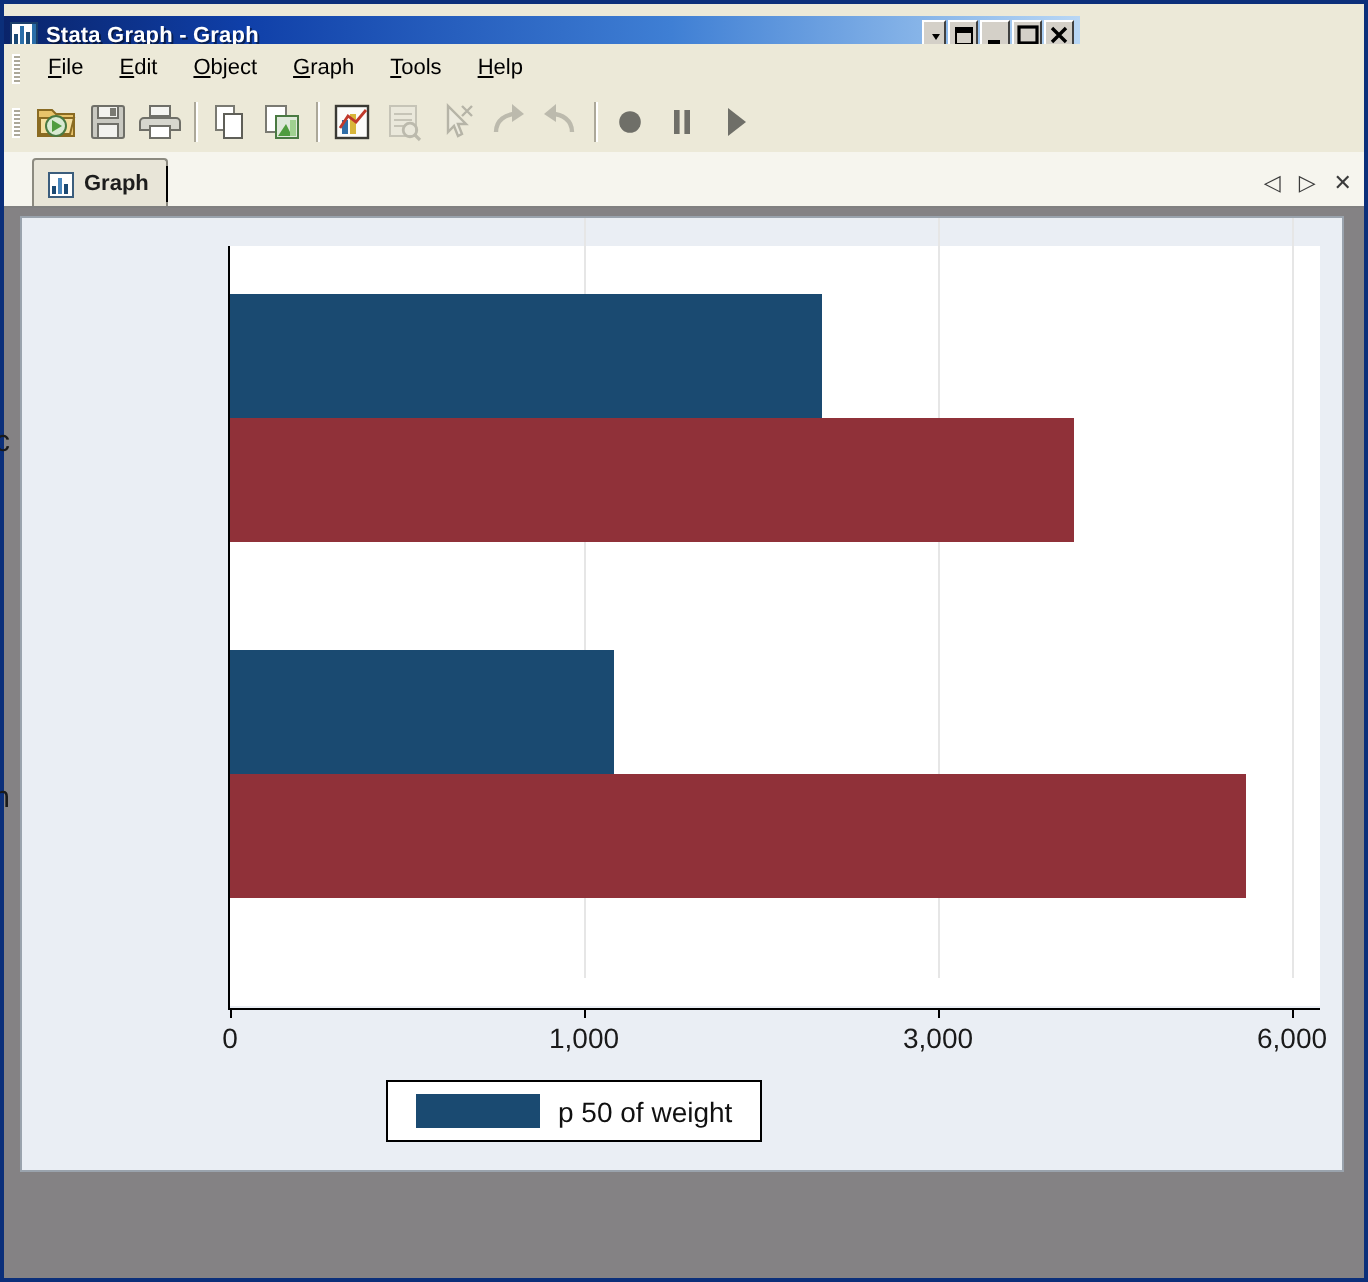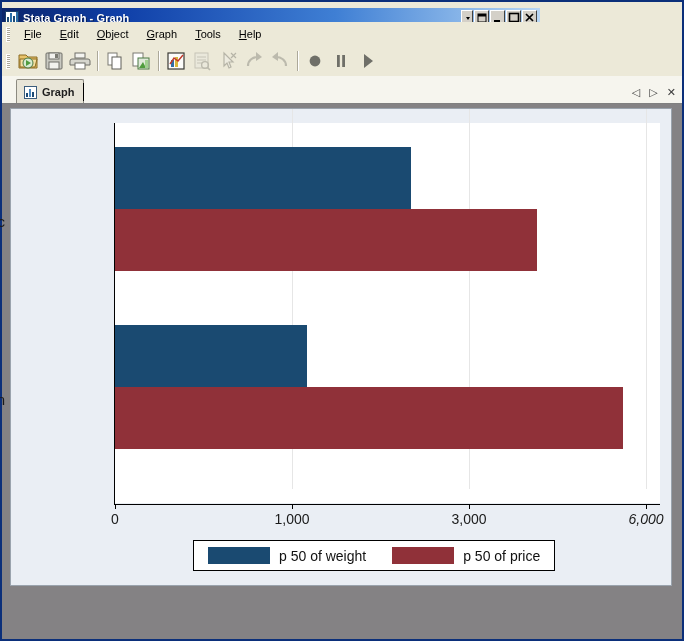--- a/index.html
+++ b/index.html
@@ -317,38 +317,34 @@
       <div class="axis-x"></div>
 
       <div class="tick" style="left:104px;"></div>
       <div class="tick" style="left:281px;"></div>
       <div class="tick" style="left:458px;"></div>
       <div class="tick" style="left:635px;"></div>
 
       <span class="xlabel" style="left:104px;">0</span>
       <span class="xlabel" style="left:281px;">1,000</span>
       <span class="xlabel" style="left:458px;">3,000</span>
-      <span class="xlabel" style="left:635px;font-style:italic;">6,000</span>
+      <span class="xlabel" style="left:635px;">6,000</span>
 
       <span class="ylabel" style="top:112px;">Domestic</span>
       <span class="ylabel" style="top:290px;">Foreign</span>
 
       <div class="bar" style="left:104px;top:38px;width:296px;background:#1a4a71;"></div>
       <div class="bar" style="left:104px;top:100px;width:422px;background:#903139;"></div>
 
       <div class="bar" style="left:104px;top:216px;width:192px;background:#1a4a71;"></div>
       <div class="bar" style="left:104px;top:278px;width:508px;background:#903139;"></div>
 
       <div class="legend">
         <span class="leg-item">
           <span class="leg-swatch" style="background:#1a4a71;"></span>
           <span class="leg-text">p 50 of weight</span>
         </span>
-        <span class="leg-item">
-          <span class="leg-swatch" style="background:#903139;"></span>
-          <span class="leg-text">p 50 of price</span>
-        </span>
       </div>
 
     </div>
   </div>
 
 </div>
 
 </body></html>

